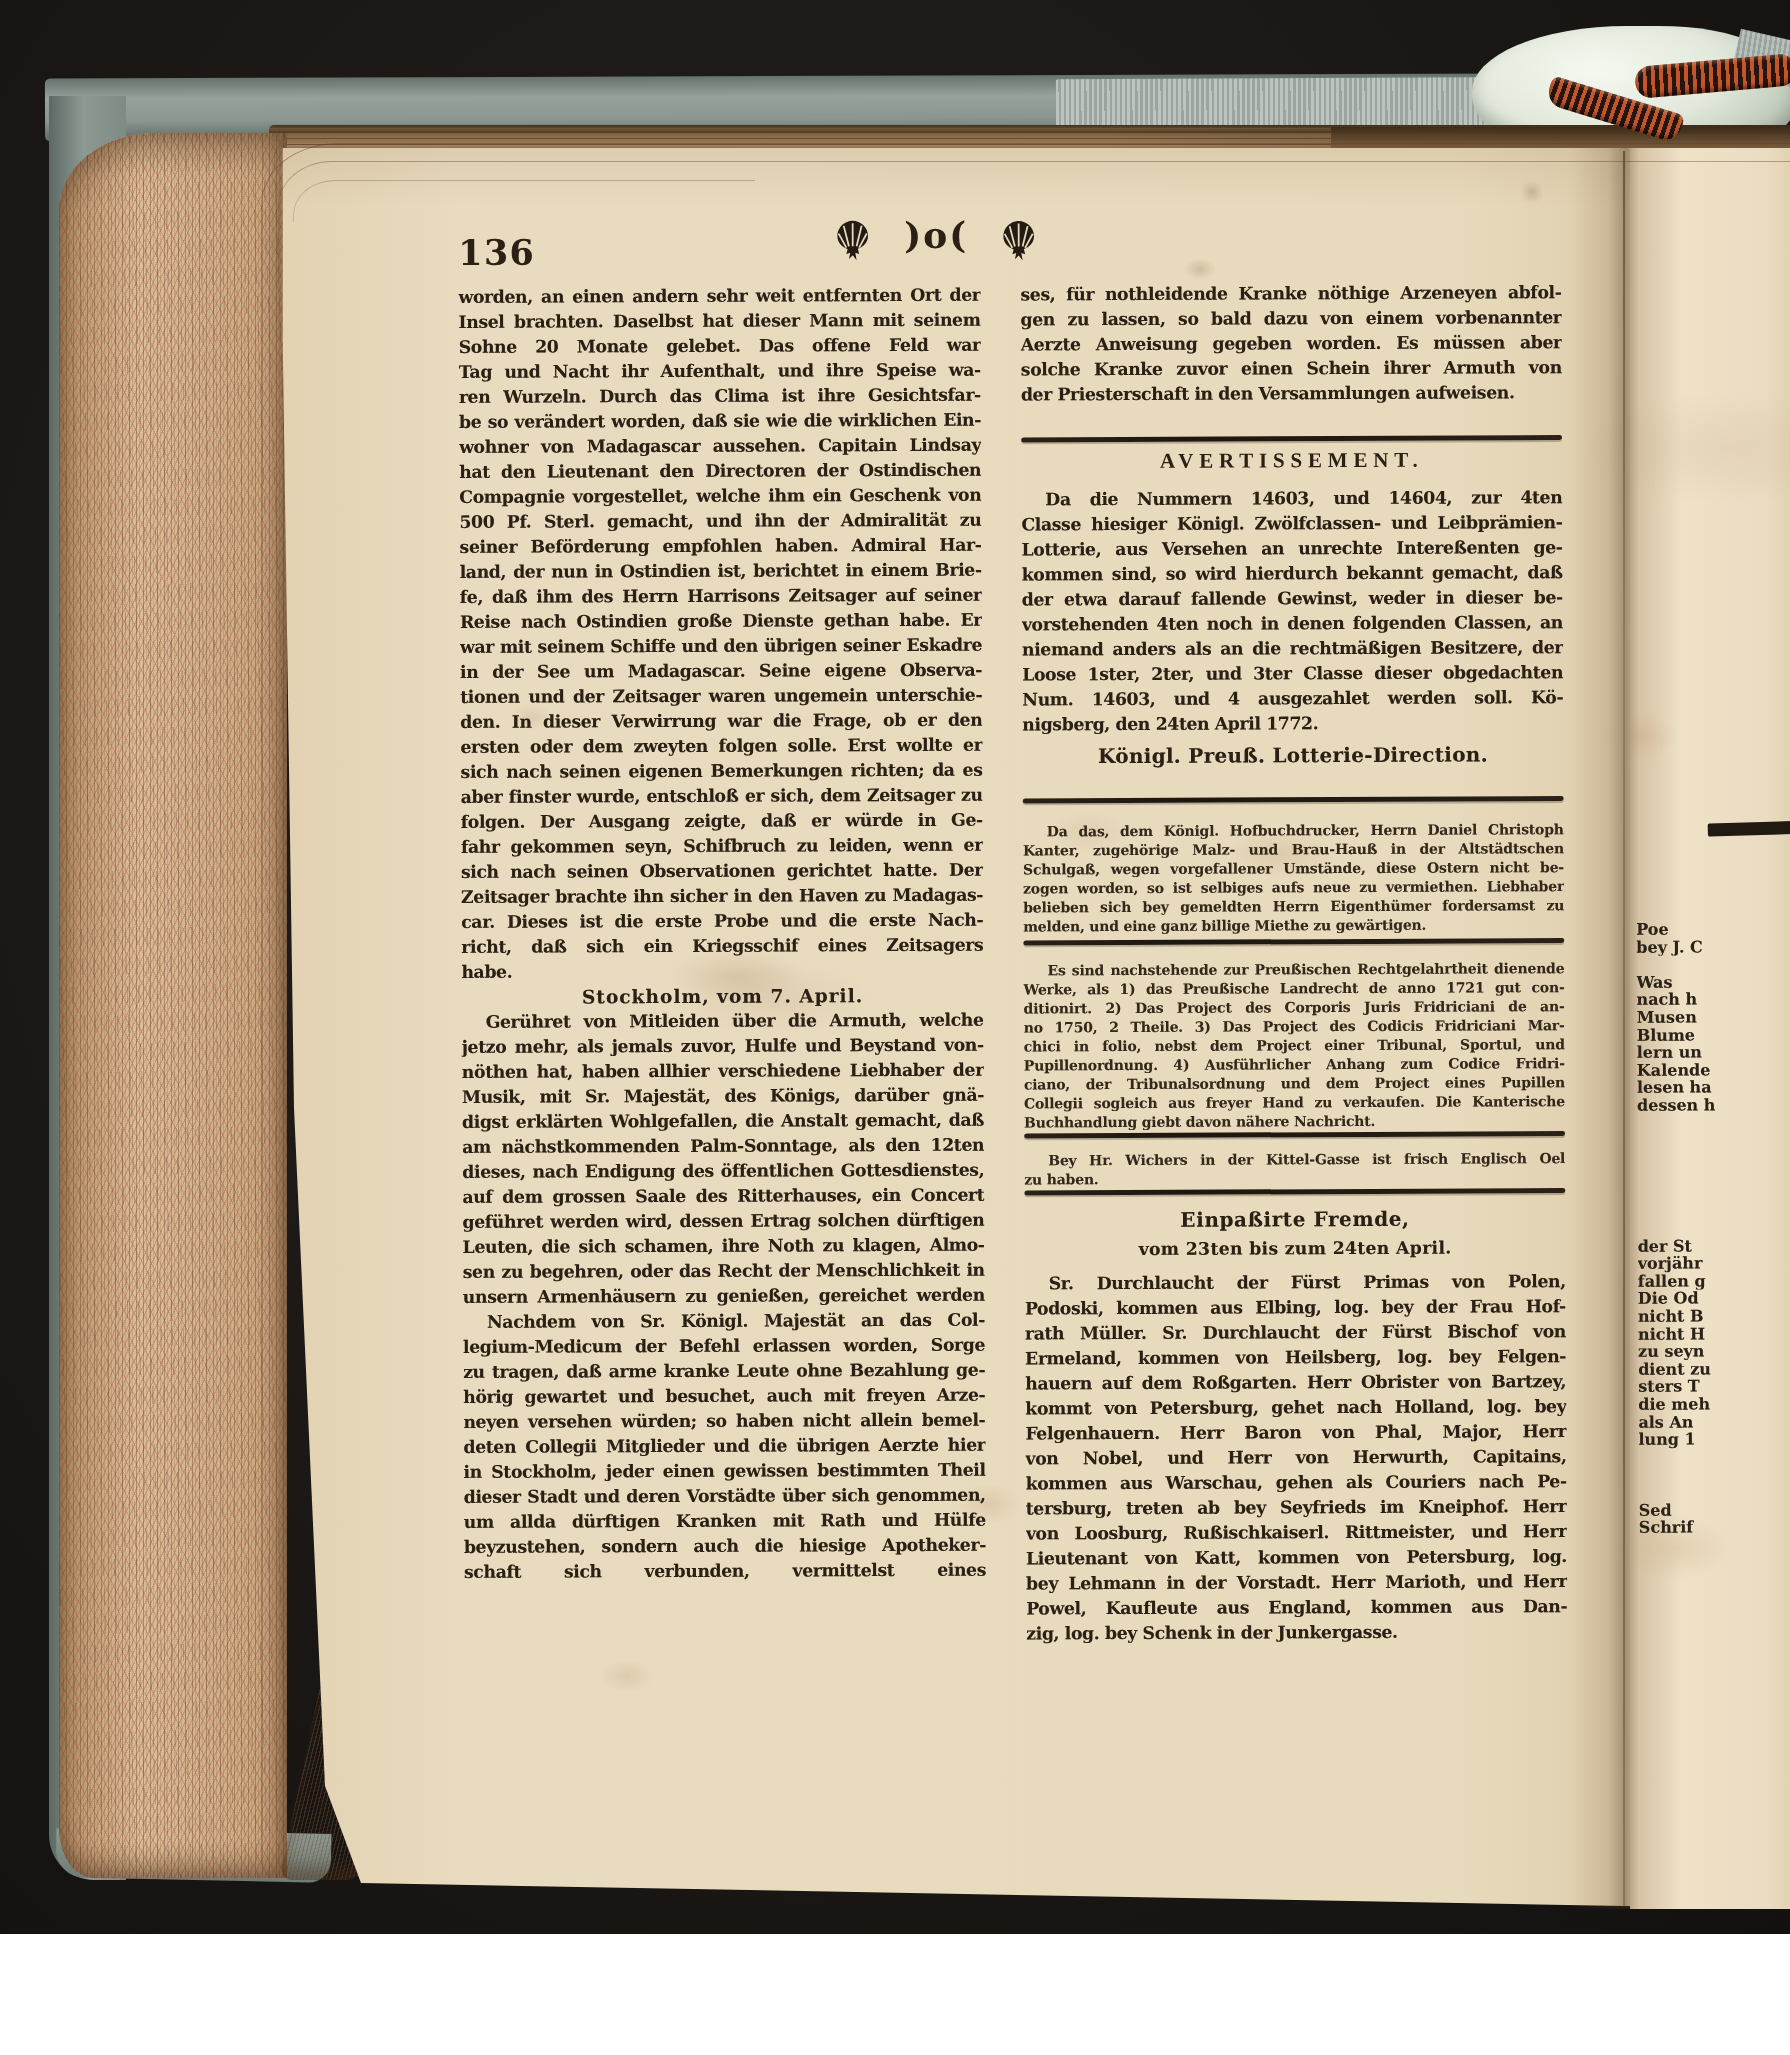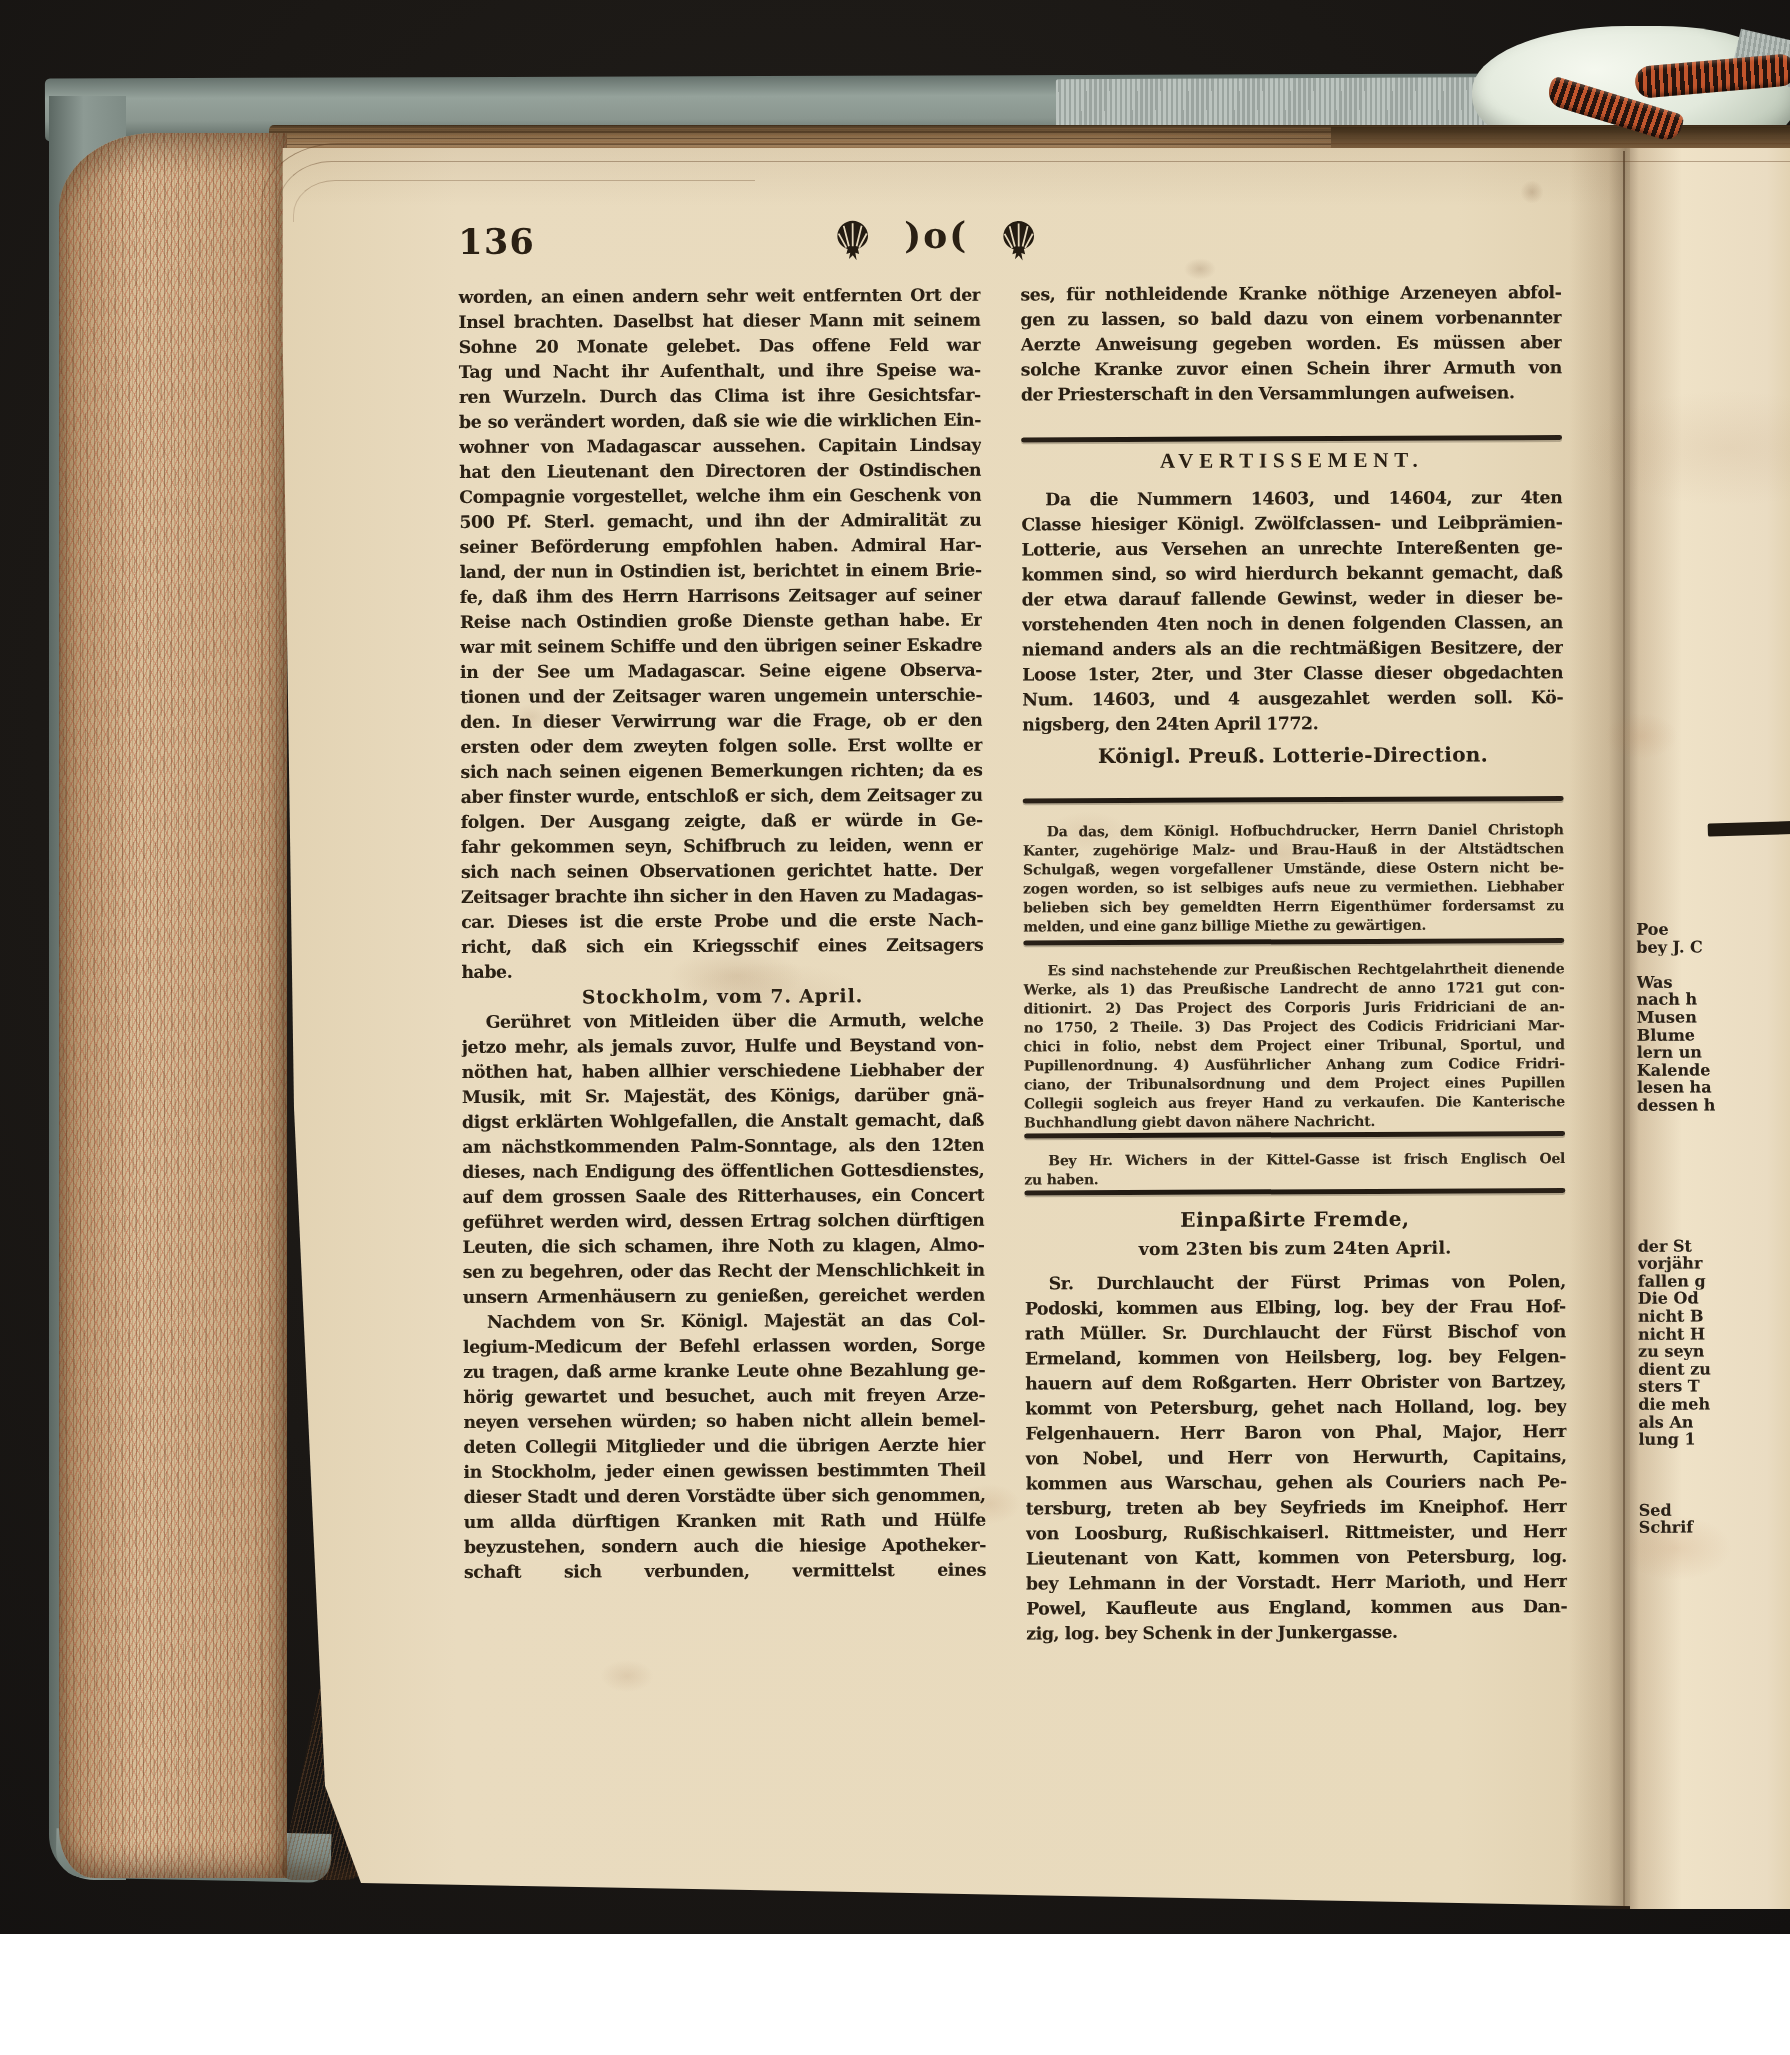--- a/index.html
+++ b/index.html
@@ -96,21 +96,21 @@
       radial-gradient(77px 45px at 1676px 1548px, rgba(185,135,92,.20), rgba(0,0,0,0) 72%),
       radial-gradient(51px 32px at 1641px 736px, rgba(180,130,88,.16), rgba(0,0,0,0) 72%),
       radial-gradient(23px 15.4px at 1200px 269px, rgba(110,74,44,.20), rgba(0,0,0,0) 70%),
       radial-gradient(16.6px 16.6px at 1532px 192px, rgba(110,74,44,.22), rgba(0,0,0,0) 70%),
       radial-gradient(29px 19px at 531px 717px, rgba(130,90,55,.12), rgba(0,0,0,0) 70%),
       radial-gradient(38px 23px at 627px 1676px, rgba(150,105,65,.14), rgba(0,0,0,0) 70%),
       radial-gradient(192px 77px at 1728px 448px, rgba(160,115,75,.10), rgba(0,0,0,0) 75%);}
   
   #text-layer{left:0;top:0;width:1791px;height:1934px;transform:rotate(-0.25deg);
     transform-origin:896px 192px;color:var(--ink,#2a2014);}
-  #page-number{left:458px;top:219px;width:128px;font-size:35px;font-weight:700;letter-spacing:1.3px;}
+  #page-number{left:458px;top:230px;width:128px;font-size:35px;font-weight:700;letter-spacing:1.3px;}
   #orn-row .shell{width:41px;height:46px;}
   #orn-shell-l{left:832px;top:218px;}
   #orn-shell-r{left:998px;top:219px;}
   #orn-center{left:888px;top:214px;width:96px;text-align:center;font-size:36px;font-weight:700;
     letter-spacing:1.9px;}
   .col{text-shadow:0 0 0.6px rgba(42,32,20,.30);}
   .bodytext .tl{font-size:17.3px;line-height:25px;height:25px;font-weight:700;
     letter-spacing:-0.4px;overflow:hidden;text-align:justify;text-align-last:justify;}
   .smalltext .tl{font-size:14px;line-height:19px;height:19px;font-weight:700;
     letter-spacing:-0.2px;overflow:hidden;text-align:justify;text-align-last:justify;

